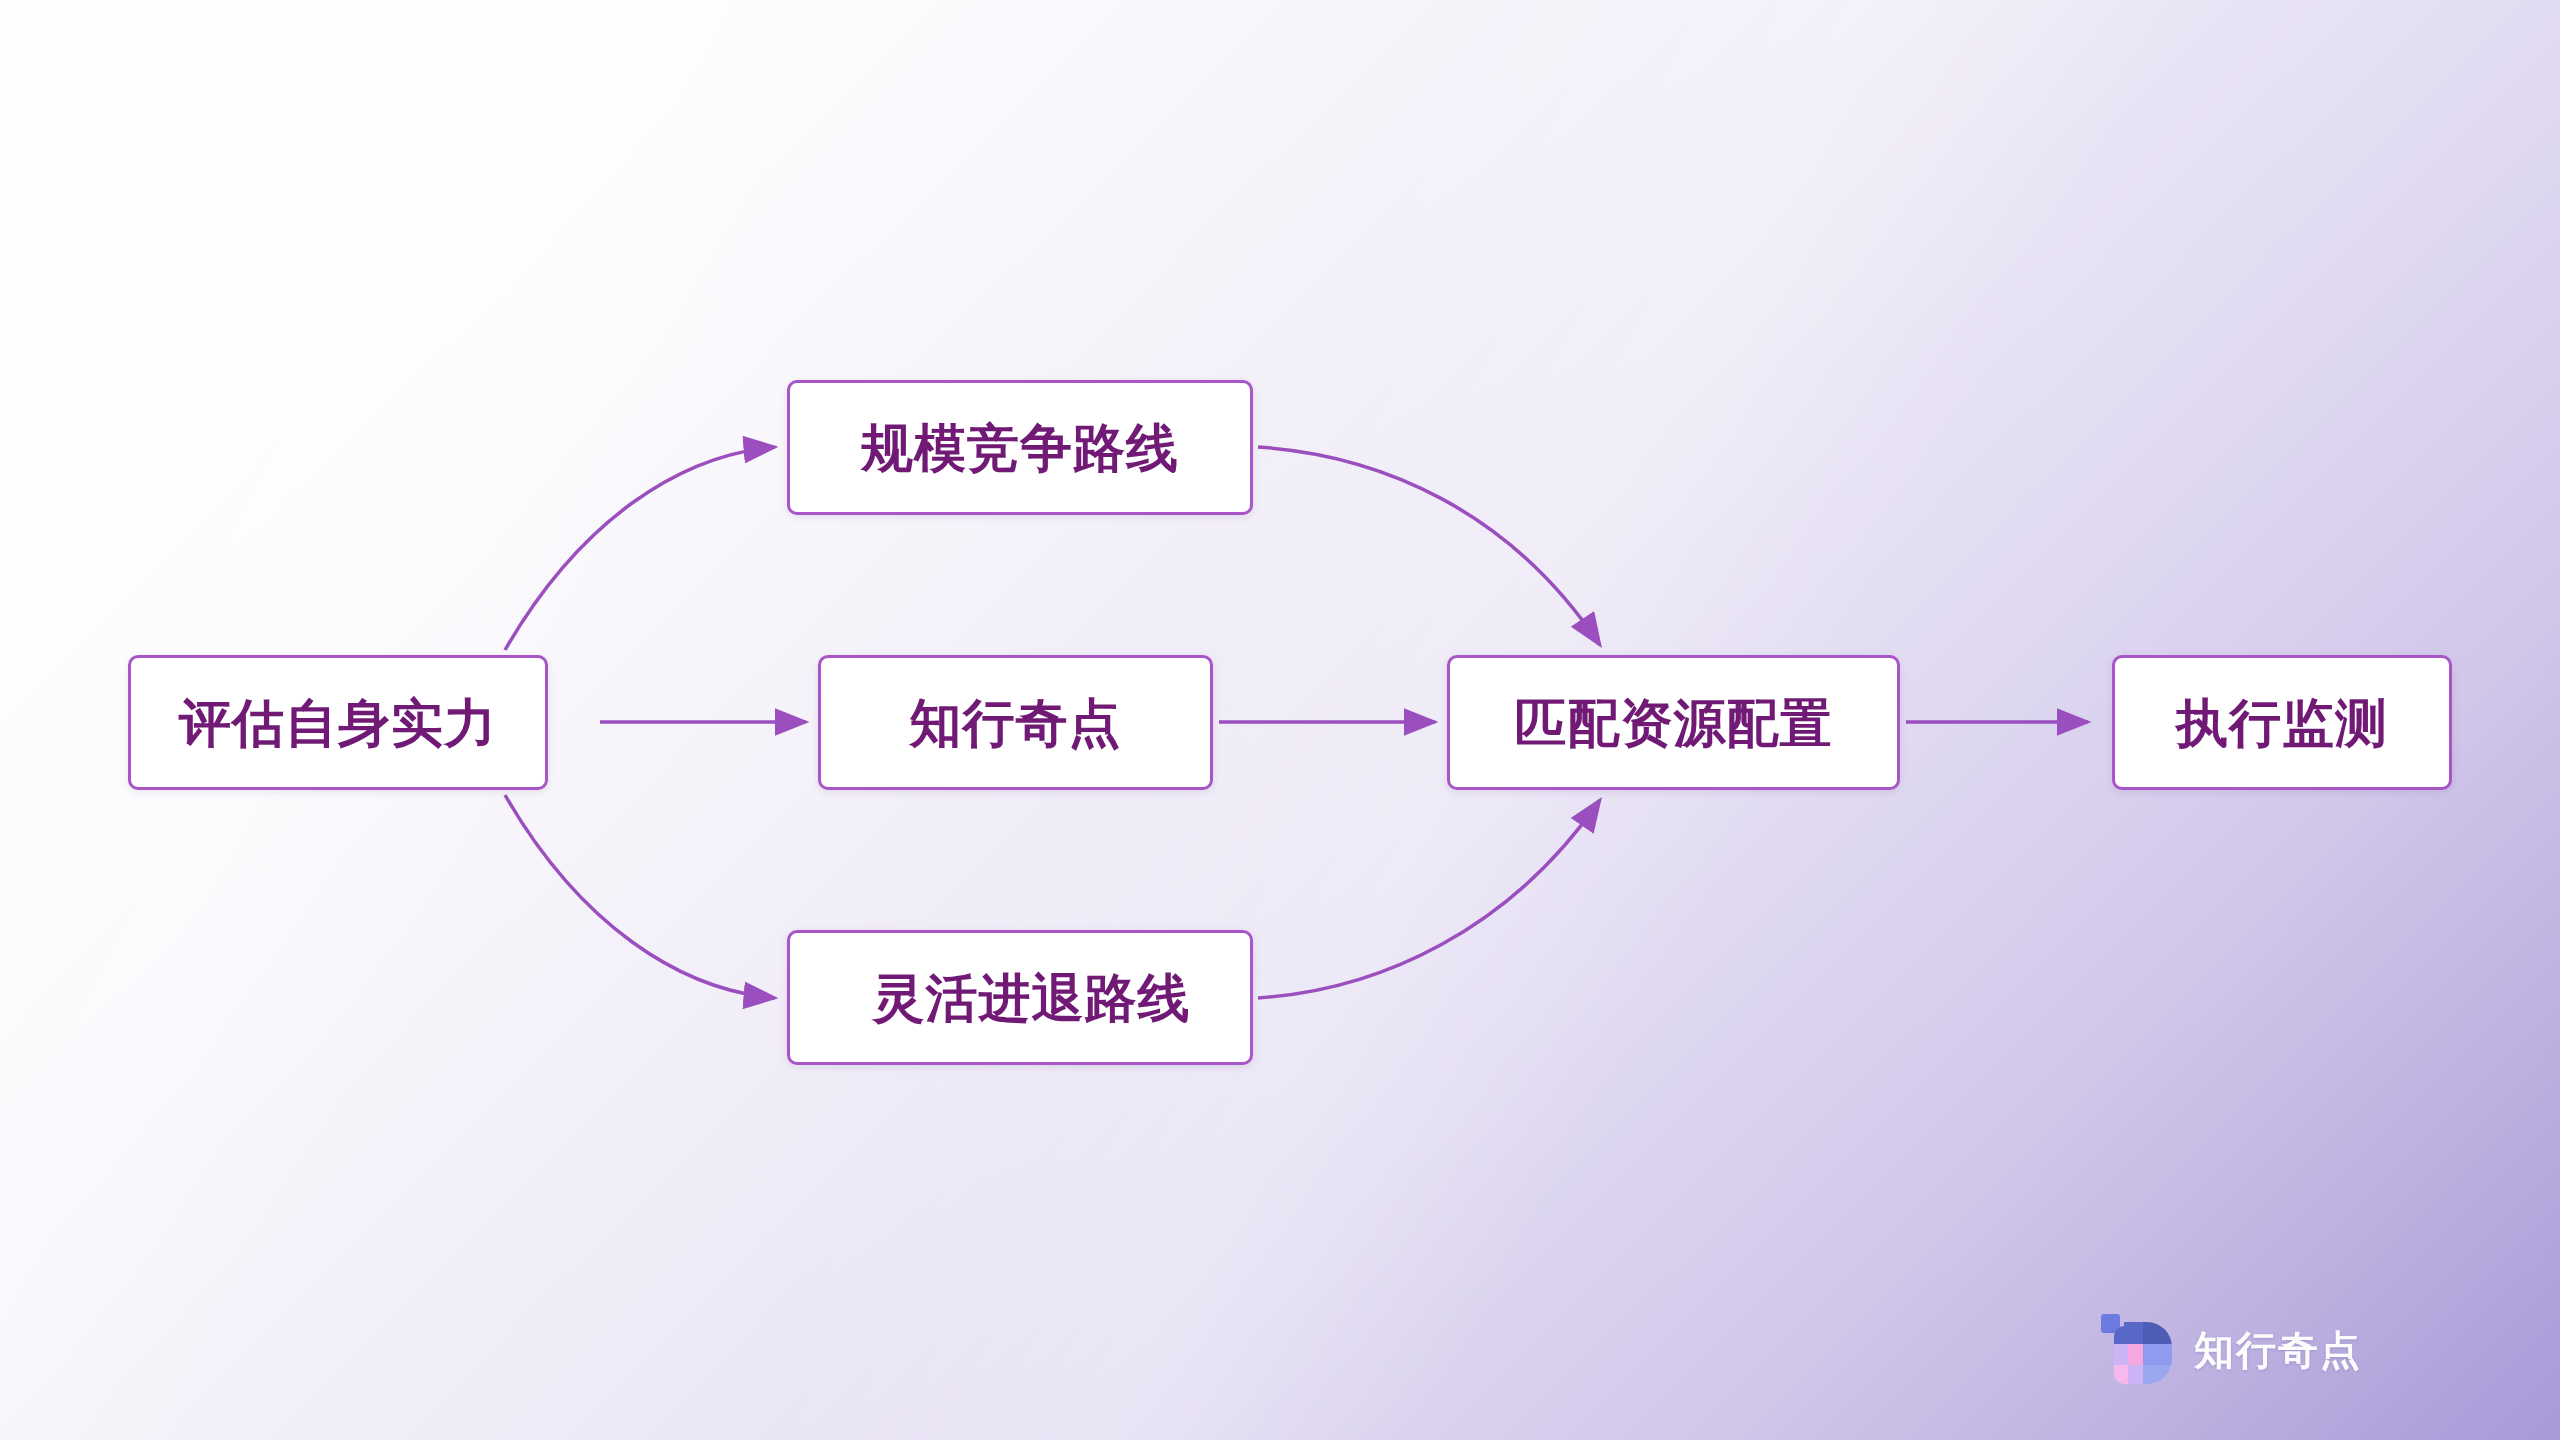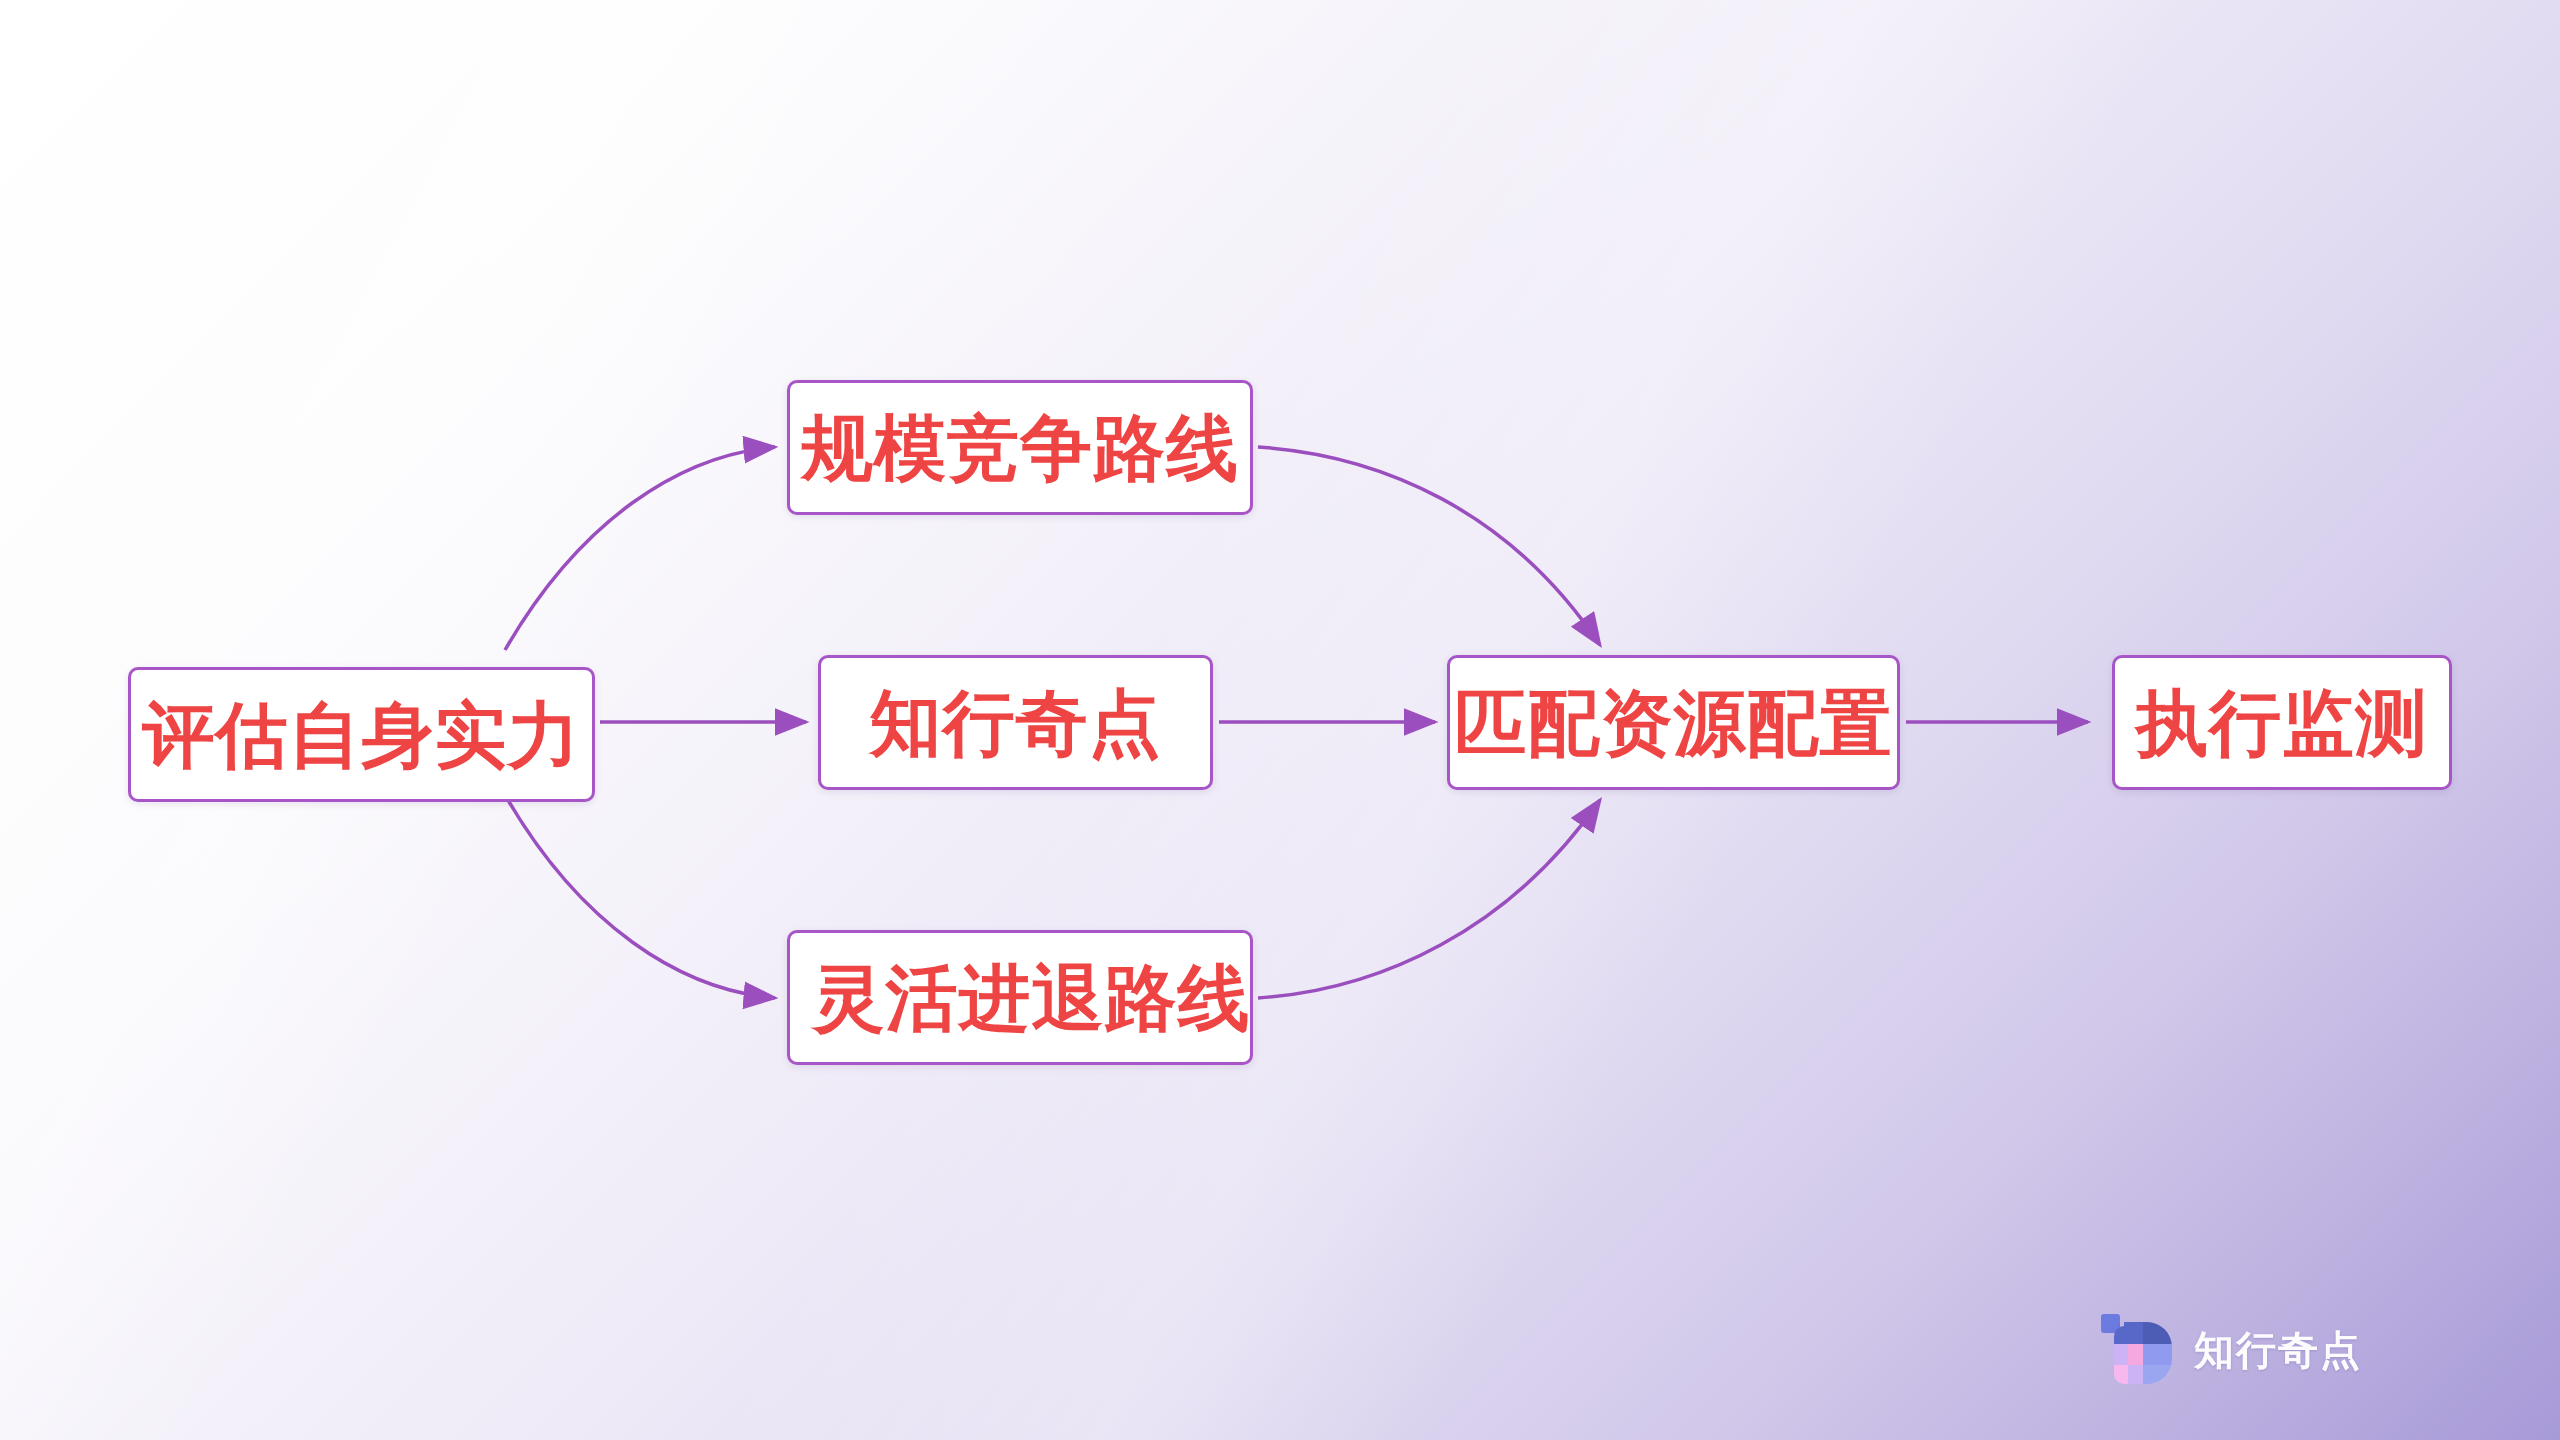--- a/index.html
+++ b/index.html
@@ -53,23 +53,23 @@
     box-sizing: border-box;
     background: #ffffff;
     border: 3px solid #a855c8;
     border-radius: 10px;
     display: flex;
     align-items: center;
     justify-content: center;
     box-shadow: 0 2px 7px rgba(90, 60, 130, 0.13);
   }
   .node-label {
-    color: #ef4444;
+    color: #701a75;
     font-weight: 700;
-    font-size: 72px;
+    font-size: 52px;
     line-height: 1;
     letter-spacing: 1px;
     white-space: nowrap;
   }
 
   #watermark {
     position: absolute;
     left: 2098px;
     top: 1312px;
     display: flex;
@@ -110,21 +110,21 @@
 
     <path d="M 1258 447 C 1380 455, 1510 510, 1600 645" fill="none" stroke="#9b4fbf" stroke-width="3.5" marker-end="url(#arrowhead)"></path>
 
     <path d="M 1219 722 L 1435 722" fill="none" stroke="#9b4fbf" stroke-width="3.5" marker-end="url(#arrowhead)"></path>
 
     <path d="M 1258 998 C 1380 990, 1510 930, 1600 800" fill="none" stroke="#9b4fbf" stroke-width="3.5" marker-end="url(#arrowhead)"></path>
 
     <path d="M 1906 722 L 2088 722" fill="none" stroke="#9b4fbf" stroke-width="3.5" marker-end="url(#arrowhead)"></path>
   </svg>
 
-  <div class="node" style="left: 128px; top: 655px; width: 467px; height: 135px; margin-top: 12px;">
+  <div class="node" style="left: 128px; top: 655px; width: 420px; height: 135px;">
     <span class="node-label">评估自身实力</span>
   </div>
 
   <div class="node" style="left: 787px; top: 380px; width: 466px; height: 135px;">
     <span class="node-label">规模竞争路线</span>
   </div>
 
   <div class="node" style="left: 818px; top: 655px; width: 395px; height: 135px;">
     <span class="node-label">知行奇点</span>
   </div>

